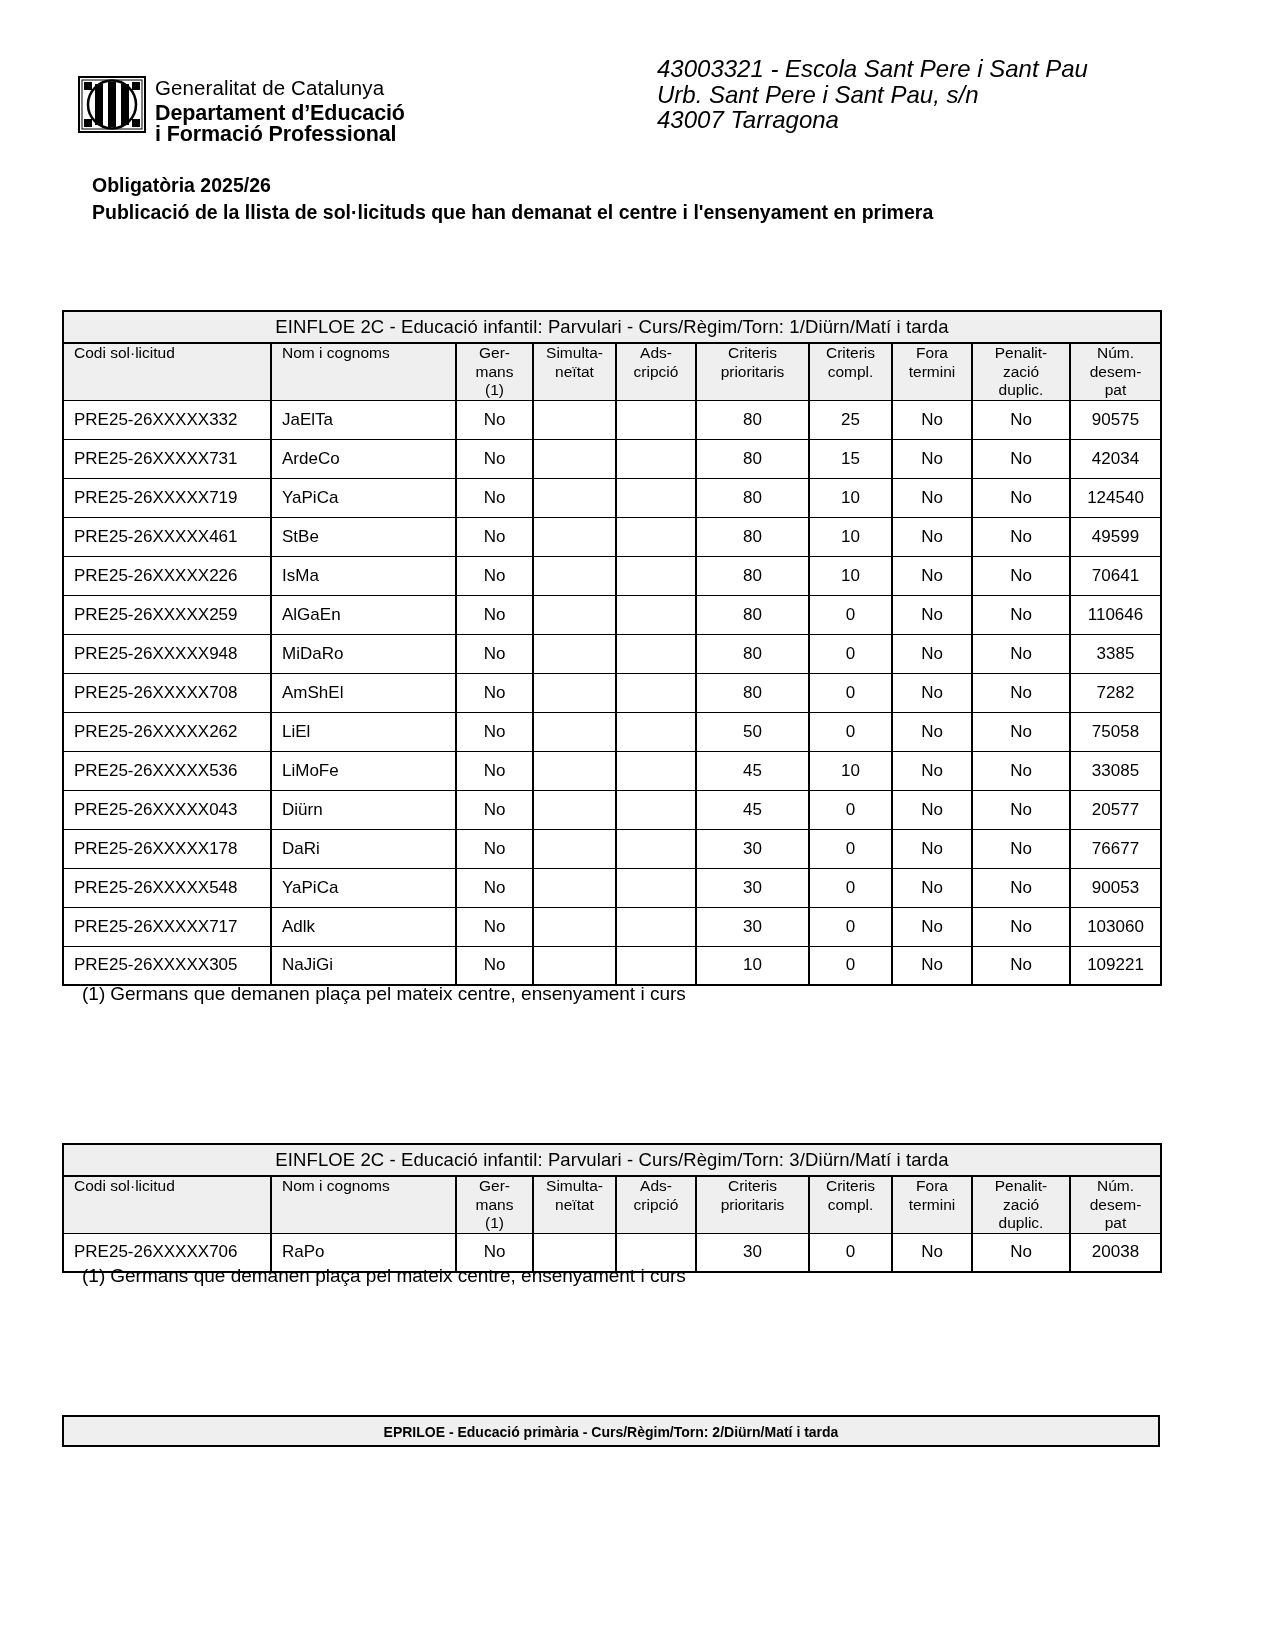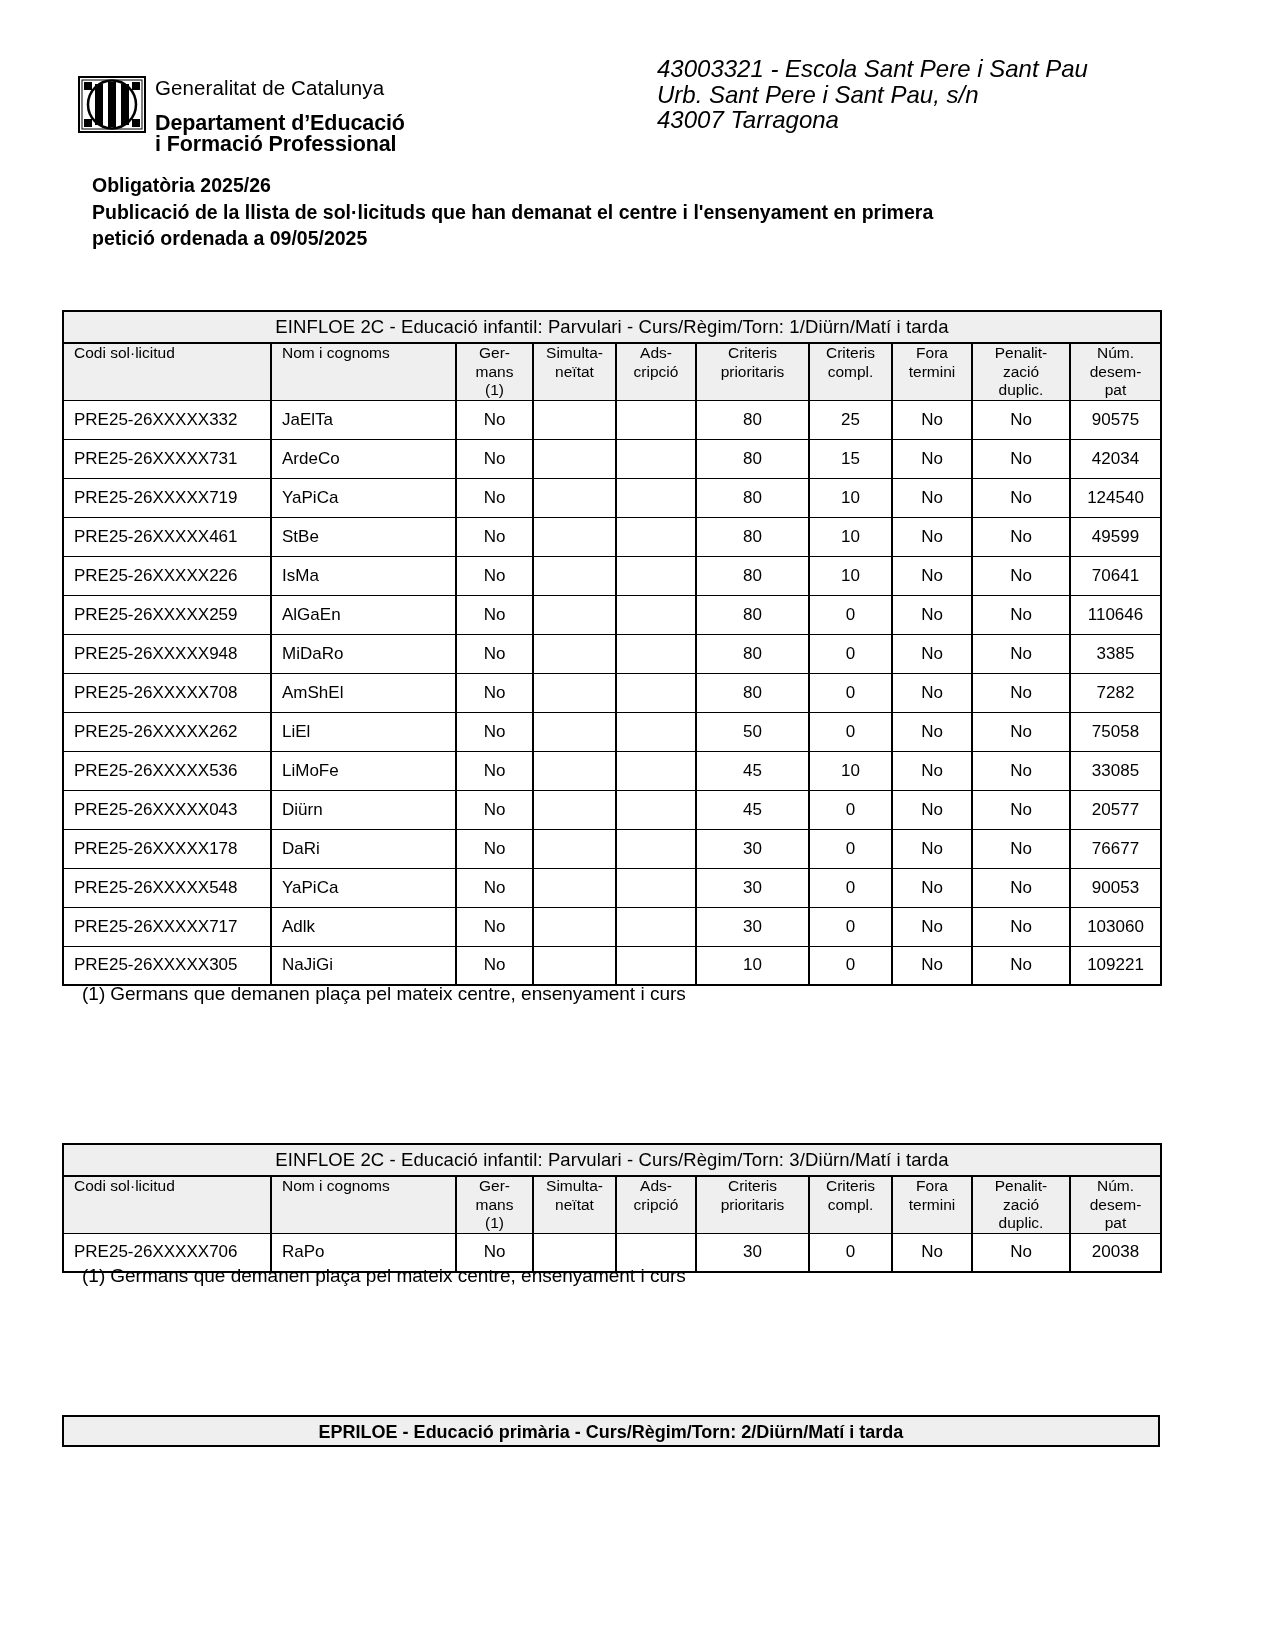--- a/index.html
+++ b/index.html
@@ -56,21 +56,21 @@
     font-weight: 400;
     white-space: nowrap;
   }
   .logo-line2, .logo-line3 {
     font-size: 21.5px;
     font-weight: bold;
     line-height: 21px;
     letter-spacing: -0.1px;
     white-space: nowrap;
   }
-  .logo-line2 { margin-top: 15px; }
+  .logo-line2 { margin-top: 5px; }
 
   .center-addr {
     position: absolute;
     left: 657px;
     top: 56px;
     font-size: 24px;
     line-height: 25.5px;
     white-space: nowrap;
     font-style: italic;
   }
@@ -161,21 +161,21 @@
 
   .lone-title-wrap {
     position: absolute;
     left: 62px;
     width: 1098px;
   }
   .lone-title {
     border: 2.5px solid #000;
     background: #efefef;
     text-align: center;
-    font-size: 18px;
+    font-size: 14px;
     font-weight: bold;
     height: 32px;
     line-height: 30px;
     white-space: nowrap;
   }
 </style>
 </head>
 <body>
 
 <div class="page">
@@ -206,21 +206,20 @@
     <div class="center-addr">
       <div>43003321 - Escola Sant Pere i Sant Pau</div>
       <div>Urb. Sant Pere i Sant Pau, s/n</div>
       <div>43007 Tarragona</div>
     </div>
   </div>
 
   <div class="title-block">
     <div>Obligatòria 2025/26</div>
     <div>Publicació de la llista de sol·licituds que han demanat el centre i l'ensenyament en primera</div>
-    <div>petició ordenada a 09/05/2025</div>
   </div>
 
   <div class="tbl-wrap" style="top:310px;">
     <table class="lst">
       <colgroup>
         <col class="c-codi">
           <col class="c-nom">
           <col class="c-ger">
           <col class="c-sim">
           <col class="c-ads">

